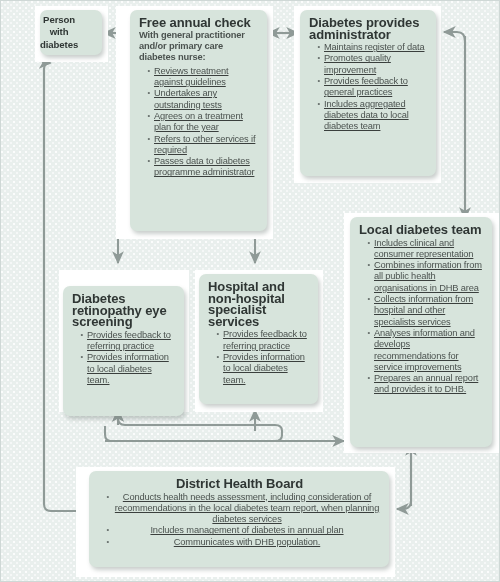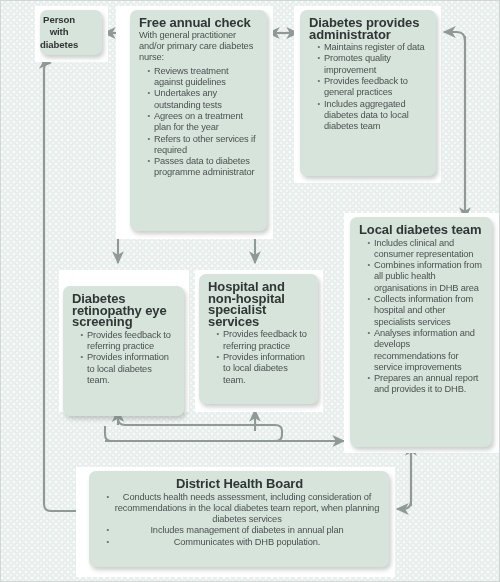--- a/index.html
+++ b/index.html
@@ -32,38 +32,39 @@
     font-weight:bold;
     font-size:13px;
     line-height:11.6px;
     color:#2f3634;
     letter-spacing:-0.1px;
   }
   .node ul{
     margin:2px 0 0 0;
     padding:0 0 0 9px;
     list-style:none;
+    text-decoration:underline;
   }
   .node li{
     font-size:9.3px;
     line-height:11.3px;
     color:#4b524f;
     position:relative;
     padding-left:6px;
     margin-bottom:0px;
     letter-spacing:-0.15px;
   }
   .node li:before{
     content:"\00b7";
     position:absolute;left:-1px;top:-1px;
     font-size:13px;line-height:11.3px;font-weight:bold;color:#6d7572;
   }
   .node p.lead{
     margin:1px 0 0 0;
-    font-size:9.3px;line-height:11.4px;color:#4b524f;letter-spacing:-0.15px;
+    font-size:9.3px;line-height:11.4px;color:#4b524f;letter-spacing:-0.15px;font-weight:bold;
   }
   .pad{padding:7px 8px 6px 9px;}
   
   .node.plain{
     display:flex;align-items:center;justify-content:flex-start;text-align:center;
   }
   .node.plain .title{font-size:9.6px;line-height:12.4px;}
   svg.edges{position:absolute;left:0;top:0;width:500px;height:582px;pointer-events:none;}
 </style>
 </head>

